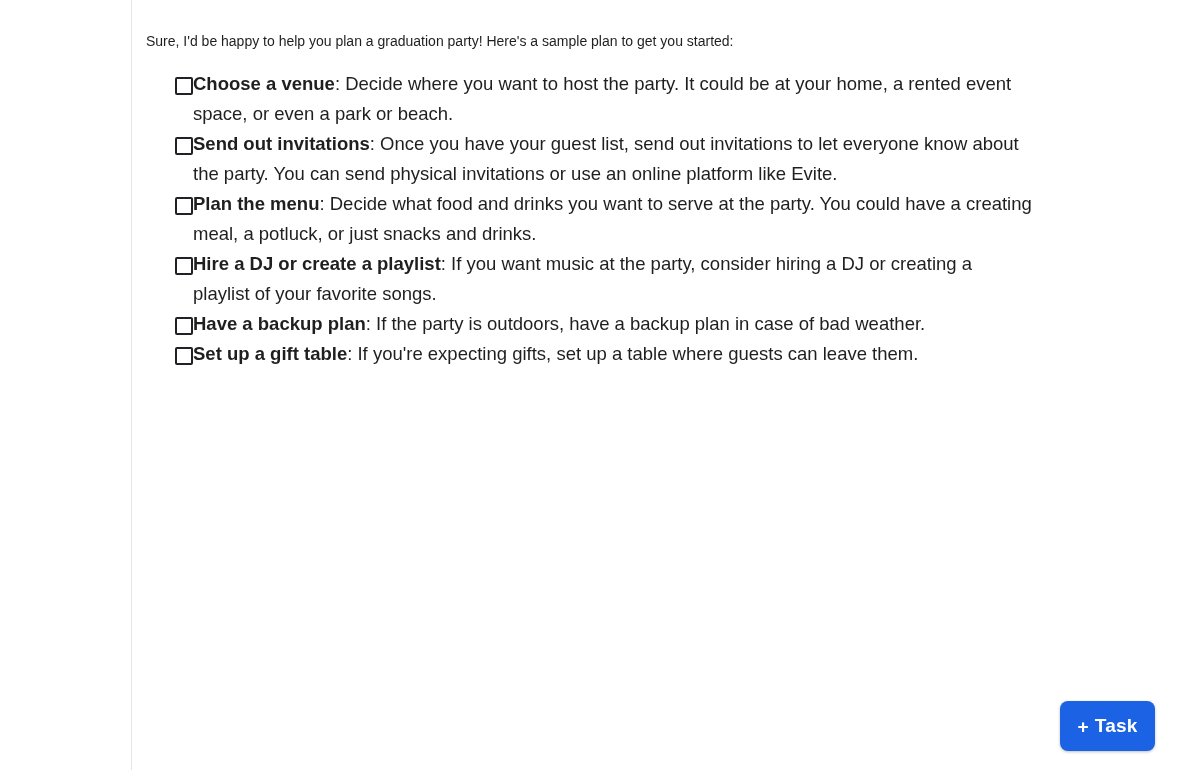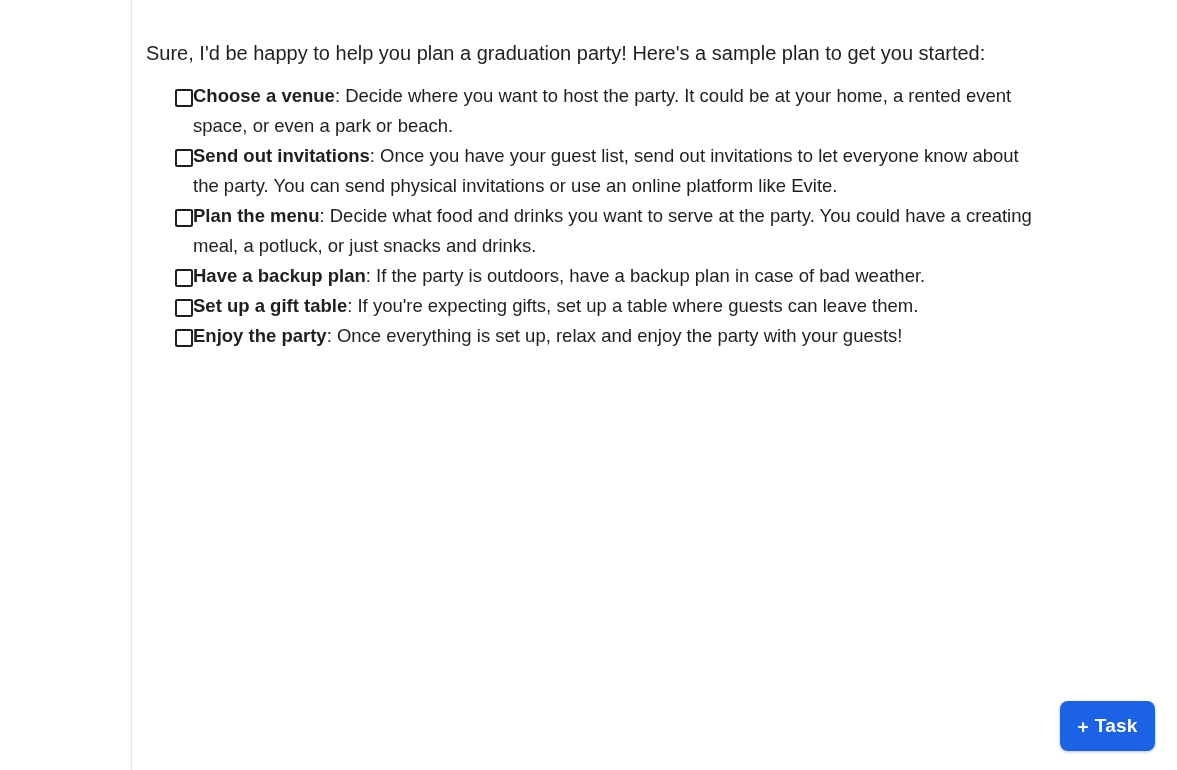--- a/index.html
+++ b/index.html
@@ -26,24 +26,24 @@
   }
 
   .content {
     position: absolute;
     left: 146px;
     top: 22px;
     width: 900px;
   }
 
   .intro {
-    font-size: 20px;
+    font-size: 14px;
     line-height: 30px;
     color: #1f1f1f;
-    margin: 16px 0 2px 0;
+    margin: 4px 0 2px 0;
     max-width: 845px;
   }
 
   .task-list {
     list-style: none;
     margin: 13px;
     padding: 0;
   }
 
   .task-item {
@@ -104,22 +104,22 @@
 <body>
 
 <div class="left-rule"></div>
 
 <div class="content">
   <p class="intro">Sure, I'd be happy to help you plan a graduation party! Here's a sample plan to get you started:</p>
   <ul class="task-list">
       <li class="task-item"><span class="checkbox"></span><span class="task-title">Choose a venue</span><span class="task-body">: Decide where you want to host the party. It could be at your home, a rented event space, or even a park or beach.</span></li>
       <li class="task-item"><span class="checkbox"></span><span class="task-title">Send out invitations</span><span class="task-body">: Once you have your guest list, send out invitations to let everyone know about the party. You can send physical invitations or use an online platform like Evite.</span></li>
       <li class="task-item"><span class="checkbox"></span><span class="task-title">Plan the menu</span><span class="task-body">: Decide what food and drinks you want to serve at the party. You could have a creating meal, a potluck, or just snacks and drinks.</span></li>
+      <li class="task-item"><span class="checkbox"></span><span class="task-title">Hire a DJ or create a playlist</span><span class="task-body">: If you want music at the party, consider hiring a DJ or creating a playlist of your favorite songs.</span></li>
       <li class="task-item"><span class="checkbox"></span><span class="task-title">Have a backup plan</span><span class="task-body">: If the party is outdoors, have a backup plan in case of bad weather.</span></li>
       <li class="task-item"><span class="checkbox"></span><span class="task-title">Set up a gift table</span><span class="task-body">: If you're expecting gifts, set up a table where guests can leave them.</span></li>
-      <li class="task-item"><span class="checkbox"></span><span class="task-title">Enjoy the party</span><span class="task-body">: Once everything is set up, relax and enjoy the party with your guests!</span></li>
     </ul>
 </div>
 
 <button class="task-button" style="background: rgb(27, 99, 228);">
   <span class="plus">+</span>
   <span>Task</span>
 </button>
 
 </body></html>

